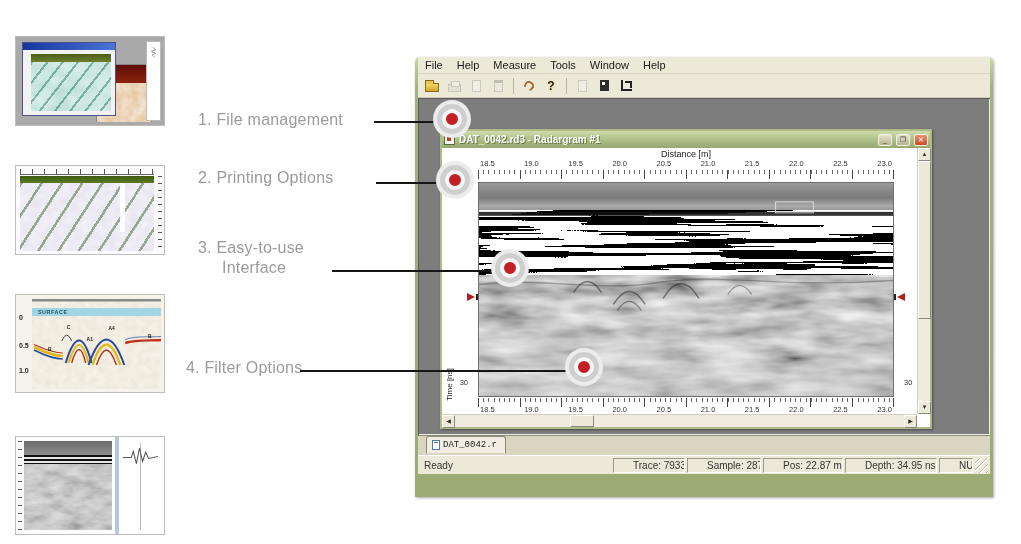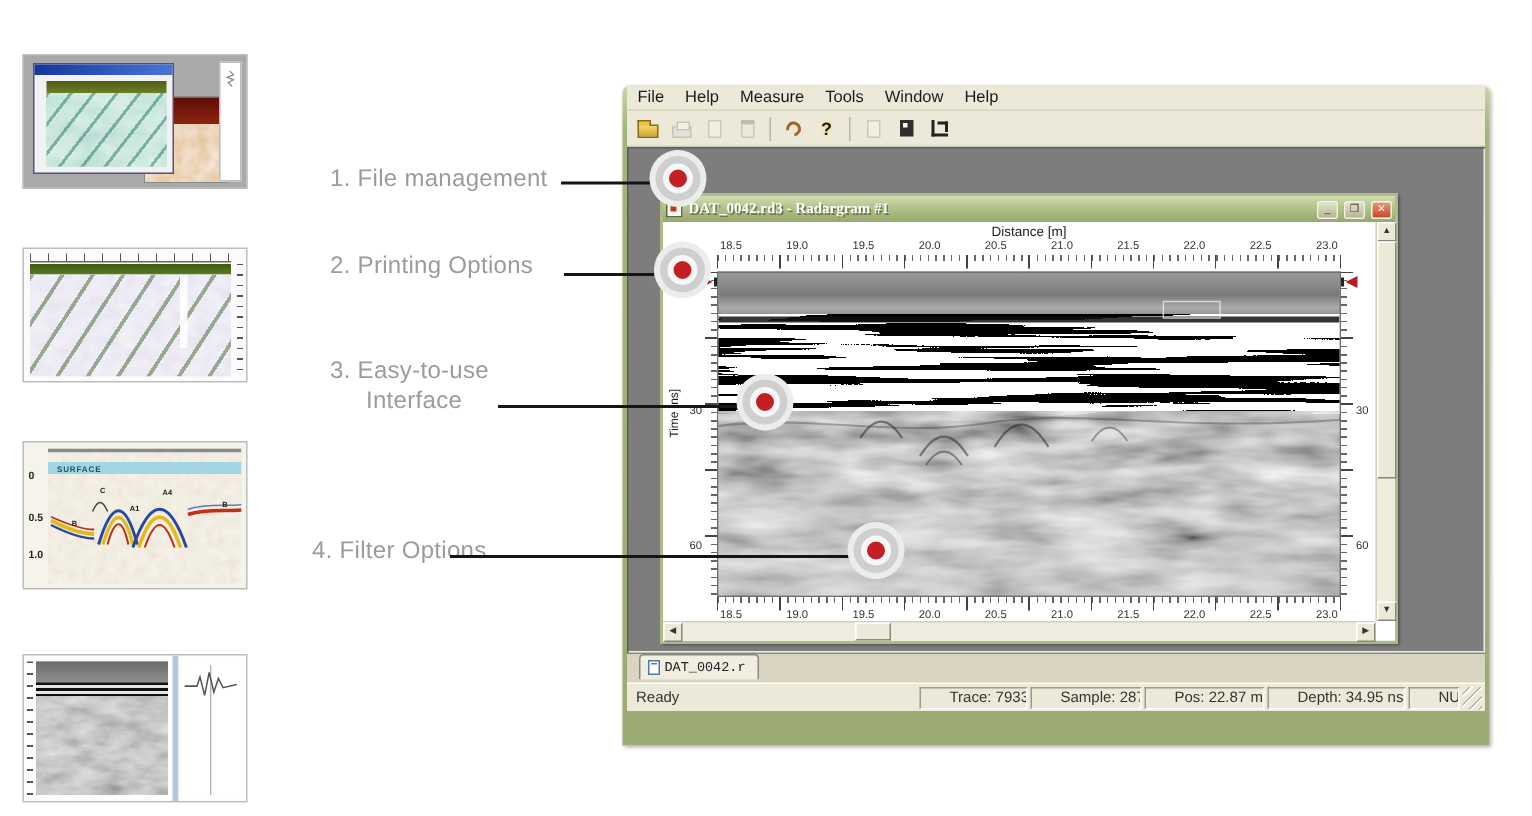--- a/index.html
+++ b/index.html
@@ -56,21 +56,21 @@
     background:repeating-linear-gradient(180deg,#555 0 1px,transparent 1px 8px) left/4px 100% no-repeat; }
   .t4-plot { position:absolute; left:8px; top:4px; width:88px; bottom:4px; background:#ababab; }
   .t4-top  { position:absolute; left:0; right:0; top:0; height:14px; background:linear-gradient(#6c6c6c,#8e8e8e); z-index:2; }
   .t4-black{ position:absolute; left:0; right:0; top:14px; height:9px; z-index:2;
     background:repeating-linear-gradient(180deg,#101010 0 2px,#e4e4e4 2px 4px); }
   .t4-body { position:absolute; left:0; right:0; top:23px; bottom:0; }
   .t4-div  { position:absolute; left:99px; top:0; bottom:0; width:4px; background:#b4c8e2; }
   .t4-panel{ position:absolute; left:103px; right:2px; top:2px; bottom:2px; background:#fff; }
 
   
-  .ann-label { position:absolute; font-size:16px; color:#9b9b9b; letter-spacing:.2px; z-index:30;margin-left:22px; }
+  .ann-label { position:absolute; font-size:16px; color:#9b9b9b; letter-spacing:.2px; z-index:30; }
   .ann-line  { position:absolute; height:2px; background:#151515; z-index:40; }
   .marker { position:absolute; width:20px; height:20px; border-radius:50%; background:#c41f25;
             border:4px solid #f7f7f7; box-shadow:0 0 0 5px #cfcfcf, 0 0 0 9px #ececec; z-index:50; }
 
   
   .xp-window { position:absolute; left:415px; top:57px; width:578px; height:440px;
     background:linear-gradient(180deg,#c9d7a2,#a3b37c 30px,#9cab74); padding:0 3px 3px 3px;
     border-radius:5px 5px 0 0; box-shadow:1px 1px 3px rgba(0,0,0,.35); z-index:10; }
   .titlebar { height:20px; display:flex; align-items:center; gap:4px; padding:0 2px;
     background:linear-gradient(180deg,#d6e2b2,#b2c28a 55%,#9cae74); border-radius:5px 5px 0 0; }
@@ -106,39 +106,39 @@
   .mdi { position:relative; height:337px; background:#7d7d7d;
     box-shadow:inset 1px 1px 0 #5c5c5c, inset -1px -1px 0 #ededed; overflow:hidden; }
 
   
   .child-window { position:absolute; left:22px; top:31px; width:492px; height:300px;
     border:2px solid #aebb88; background:#fff; box-shadow:1px 1px 2px rgba(0,0,0,.4); }
   .c-titlebar { height:17px; display:flex; align-items:center; gap:4px; padding:0 2px;
     background:linear-gradient(180deg,#cedcaa,#a9ba82 60%,#96a96e); }
   .c-titlebar .wicon { width:11px; height:11px; background:#f6f6f6; border:1px solid #5a6a3a; position:relative; }
   .c-titlebar .wicon::after { content:""; position:absolute; left:2px; top:2px; width:4px; height:4px; background:#c23a1e; }
-  .c-title-text { flex:1; font-size:10px; font-weight:bold; color:#fff; text-shadow:1px 1px 0 #6a7a46; white-space:nowrap; overflow:hidden;font-family:Liberation Serif, serif; }
+  .c-title-text { flex:1; font-size:10px; font-weight:bold; color:#fff; text-shadow:1px 1px 0 #6a7a46; white-space:nowrap; overflow:hidden; }
   .c-btn { width:14px; height:12px; border:1px solid #f2f2e4; border-radius:2px; font-size:7px; line-height:10px;
     text-align:center; color:#3c3c28; background:linear-gradient(#e5e2cb,#b7b492); }
   .c-btn.close { background:linear-gradient(#ec9474,#c64a26); color:#fff; }
 
   .c-body { position:relative; height:279px; background:#fff; }
 
   .axis-top { position:relative; height:33px; }
   .axis-title { position:absolute; left:36px; width:416px; top:1px; text-align:center; font-size:9px; color:#222; }
   .tick-row { position:absolute; left:36px; width:416px; display:flex; justify-content:space-between;
     font-size:7.5px; color:#333; padding:0 2px; }
   .tick-row.top { top:11px; }
   .ruler-h { position:absolute; left:36px; width:416px; height:9px;
     background-image:repeating-linear-gradient(90deg,#444 0 1px,transparent 1px 41.5px),
                      repeating-linear-gradient(90deg,#666 0 1px,transparent 1px 5.2px);
     background-size:100% 9px,100% 4px; background-repeat:no-repeat; }
   .ruler-h.topr { top:22px; }
 
-  .plot-row { display:flex; height:217px; }
+  .plot-row { display:flex; height:217px;align-items:center; }
   .gutter-left { width:36px; position:relative; }
   .gutter-right { width:22px; position:relative; }
   .axis-side-label { position:absolute; left:-9px; top:90px; transform:rotate(-90deg); font-size:8px; color:#222; }
   .ruler-v { position:absolute; top:0; bottom:0; width:8px;
     background-image:repeating-linear-gradient(180deg,#444 0 1px,transparent 1px 44px),
                      repeating-linear-gradient(180deg,#666 0 1px,transparent 1px 5.5px);
     background-repeat:no-repeat; }
   .ruler-v.left  { right:0; background-size:8px 100%,4px 100%; background-position:right 0,right 0; }
   .ruler-v.right { left:0;  background-size:8px 100%,4px 100%; background-position:left 0,left 0; }
   .vtick { position:absolute; font-size:7.5px; color:#333; }

